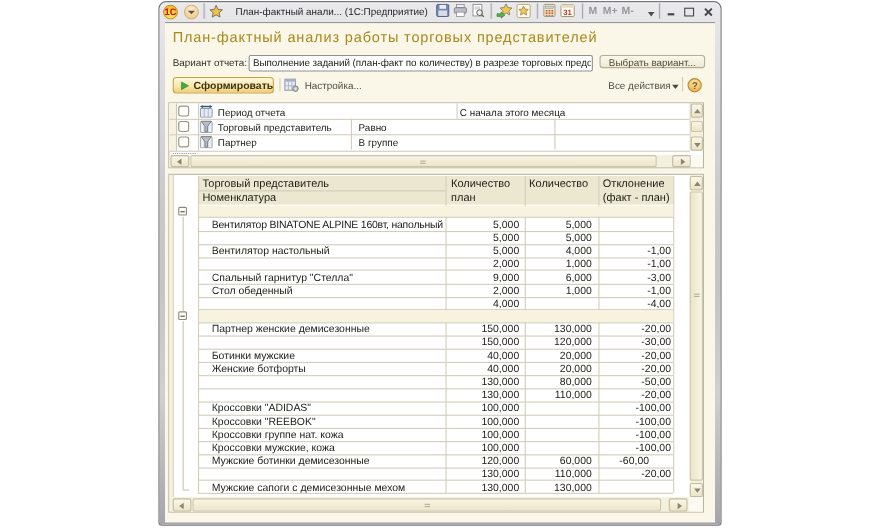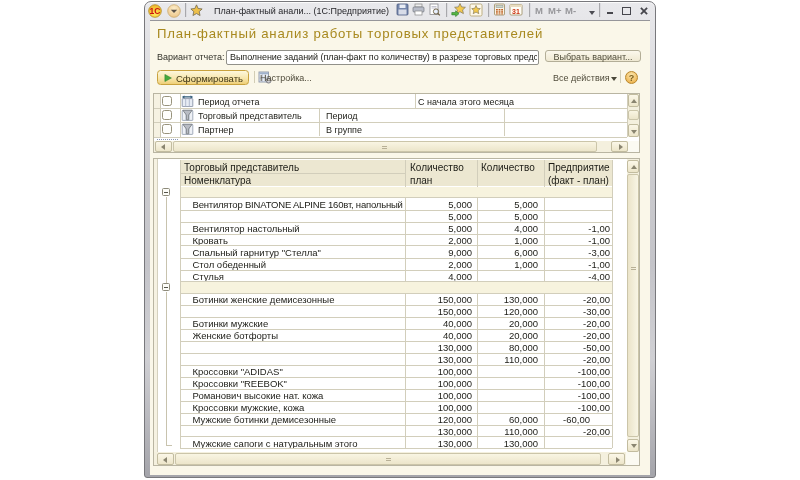--- a/index.html
+++ b/index.html
@@ -108,34 +108,34 @@
 <div class="a" style="left:157px;top:26px;font-size:13.2px;color:#a8891f;letter-spacing:0.78px;white-space:nowrap">План-фактный анализ работы торговых представителей</div>
 <div class="a t9" style="left:157px;top:52px;color:#32322a">Вариант отчета:</div>
 <div class="a" style="left:226px;top:49.5px;width:313px;height:15.5px;background:#fff;border:1px solid #91918a;border-radius:2px"></div>
 <div class="a t9" style="left:230px;top:52px;width:307px;overflow:hidden;letter-spacing:-0.07px">Выполнение заданий (план-факт по количеству) в разрезе торговых предст</div>
 <div class="a" style="left:545px;top:50px;width:96px;height:12px;background:linear-gradient(180deg,#fbf8ec,#efe9d2);border:1px solid #b3ae97;border-radius:3px"></div>
 <div class="a t9" style="left:545px;top:51.5px;width:96px;text-align:center;color:#514e3c">Выбрать вариант...</div>
 <div class="a" style="left:157px;top:70px;width:92px;height:14.5px;border-radius:3.5px;background:linear-gradient(180deg,#fdf7dc 0%,#f8e7ae 55%,#eecf78 100%);border:1px solid #c9a23e"></div>
 <svg class="a" style="left:164px;top:73.5px" width="8" height="8" viewBox="0 0 9 9">
     <path d="M1 0.5 L8.3 4.5 L1 8.5 Z" fill="#44aa3c" stroke="#2e7e2e" stroke-width="0.6"></path>
   </svg>
-<div class="a" style="left:176px;top:72.5px;font-size:9.5px;font-weight:normal;color:#3d3415;white-space:nowrap">Сформировать</div>
+<div class="a" style="left:176px;top:72.5px;font-size:9.5px;font-weight:bold;color:#3d3415;white-space:nowrap">Сформировать</div>
 <div class="a" style="left:254px;top:71px;width:1px;height:12px;background:#d2cdb5"></div>
 <svg class="a" style="left:258px;top:71px" width="14" height="13" viewBox="0 0 14 13">
 <rect x="1" y="1" width="9.5" height="10" fill="#e9edf4" stroke="#8a94a8" stroke-width="0.9"></rect>
 <rect x="1.4" y="1.4" width="8.7" height="1.8" fill="#9fb2cc"></rect>
 <g stroke="#aab4c6" stroke-width="0.8">
       <line x1="4.2" y1="3.2" x2="4.2" y2="11"></line>
       <line x1="7.3" y1="3.2" x2="7.3" y2="11"></line>
       <line x1="1" y1="7" x2="10.5" y2="7"></line>
     </g>
 <circle cx="10.6" cy="9.6" r="2.5" fill="#c2c2c6" stroke="#74747a" stroke-width="0.8"></circle>
 <circle cx="10.6" cy="9.6" r="0.9" fill="#eeeef2"></circle>
   </svg>
-<div class="a t9" style="left:260px;top:73px;color:#514d3c">Настройка...</div>
+<div class="a t9" style="left:277px;top:73px;color:#514d3c">Настройка...</div>
 <div class="a t9" style="left:553px;top:73px;color:#514d3c">Все действия</div>
 <div class="ar" style="left:611px;top:76.5px;border-left:3.5px solid transparent;border-right:3.5px solid transparent;border-top:4px solid #4a483a"></div>
 <div class="a" style="left:620px;top:70px;width:1px;height:13px;background:#d2cdb5"></div>
 <div class="a" style="left:625px;top:71px;width:13px;height:13px;border-radius:50%;background:radial-gradient(circle at 50% 30%,#fbe7ae,#eaa93c);border:1px solid #b9872c"></div>
 <div class="a" style="left:625px;top:72.5px;width:13px;text-align:center;font-size:9px;font-weight:bold;color:#7d6120">?</div>
 <div class="a box" style="left:153px;top:93px;width:487px;height:60px">
 <div class="a" style="left:0;top:0;width:473px;height:42.5px;background:#fff"></div>
 <div class="a" style="left:0;top:0;width:7px;height:42.5px;background:#f6f2e2;border-right:1px solid #ccc8b6"></div>
 <div class="a gl" style="left:0;top:14px;width:473px;height:1px"></div>
 <div class="a gl" style="left:0;top:28px;width:473px;height:1px"></div>
@@ -169,21 +169,21 @@
 <g stroke="#c2cad8" stroke-width="0.8">
         <line x1="4.7" y1="2" x2="4.7" y2="11"></line>
         <line x1="8.3" y1="2" x2="8.3" y2="11"></line>
       </g>
 <path d="M1.8 1.2 L11.2 1.2 L7.6 6 L7.6 10.8 L5.4 10.8 L5.4 6 Z" fill="#b8bcc4" stroke="#74787e" stroke-width="0.8"></path>
     </svg>
 <div class="a t9" style="left:44px;top:2.5px">Период отчета</div>
 <div class="a t9" style="left:44px;top:16.5px">Торговый представитель</div>
 <div class="a t9" style="left:44px;top:30.5px">Партнер</div>
 <div class="a t9" style="left:264px;top:2.5px">С начала этого месяца</div>
-<div class="a t9" style="left:172px;top:16.5px">Период</div>
+<div class="a t9" style="left:172px;top:16.5px">Равно</div>
 <div class="a t9" style="left:172px;top:30.5px">В группе</div>
 <div class="a" style="left:3px;top:43.5px;width:21px;height:2px;border-bottom:1.2px dotted #8896b8"></div>
 <div class="a sbk" style="left:474px;top:0;width:11px;height:43px"></div>
 <div class="a sbb" style="left:474px;top:0;width:11px;height:12.5px">
       <div class="ar" style="left:2px;top:4px;border-left:3.2px solid transparent;border-right:3.2px solid transparent;border-bottom:4px solid #8a8570"></div>
     </div>
 <div class="a sbt" style="left:474px;top:16px;width:11px;height:10px"></div>
 <div class="a sbb" style="left:474px;top:30px;width:11px;height:13px">
       <div class="ar" style="left:2px;top:4.5px;border-left:3.2px solid transparent;border-right:3.2px solid transparent;border-top:4px solid #8a8570"></div>
     </div>
@@ -200,21 +200,21 @@
 <div class="a" style="left:474px;top:46.5px;width:11px;height:11.5px;background:#fbfaf2"></div>
 </div>
 <div class="a box" style="left:153px;top:158px;width:487px;height:308px">
 <div class="a" style="left:0;top:0;width:3.5px;height:293px;background:#f6f2e2;border-right:1px solid #d5d1bf"></div>
 <div class="a hdr" style="left:26px;top:0.5px;width:432px;height:26.5px"></div>
 <div class="a t10" style="left:30px;top:3.0px">Торговый представитель</div>
 <div class="a t10" style="left:30px;top:16.0px">Номенклатура</div>
 <div class="a t10" style="left:256px;top:3.0px">Количество</div>
 <div class="a t10" style="left:256px;top:16.0px">план</div>
 <div class="a t10" style="left:327px;top:3.0px">Количество</div>
-<div class="a t10" style="left:394px;top:3.0px">Предприятие</div>
+<div class="a t10" style="left:394px;top:3.0px">Отклонение</div>
 <div class="a t10" style="left:394px;top:16.0px">(факт - план)</div>
 <div class="a gl" style="left:26px;top:13.5px;width:225px;height:1px"></div>
 <div class="a gl" style="left:26px;top:0.5px;width:1px;height:288.8px"></div>
 <div class="a gl" style="left:251px;top:0.5px;width:1px;height:288.8px"></div>
 <div class="a gl" style="left:323px;top:0.5px;width:1px;height:288.8px"></div>
 <div class="a gl" style="left:390px;top:0.5px;width:1px;height:288.8px"></div>
 <div class="a gl" style="left:458px;top:0.5px;width:1px;height:288.8px"></div>
 <div class="a" style="left:27px;top:28.0px;width:431px;height:10.100000000000001px;background:#f7f3de"></div>
 <div class="a" style="left:7.5px;top:28.5px;width:8.5px;height:8.5px;background:#fdfdf8;border:1px solid #8d8a7a;border-radius:1.5px"></div>
 <div class="a" style="left:9.5px;top:32.5px;width:4.5px;height:1px;background:#55544a"></div>
@@ -224,44 +224,42 @@
 <div class="a num" style="left:323px;top:39.65px;width:61px">5,000</div>
 <div class="a gl" style="left:26px;top:50.6px;width:432px;height:1px"></div>
 <div class="a num" style="left:251px;top:52.05px;width:67px">5,000</div>
 <div class="a num" style="left:323px;top:52.05px;width:61px">5,000</div>
 <div class="a gl" style="left:26px;top:62.9px;width:432px;height:1px"></div>
 <div class="a t95" style="left:38.5px;top:64.0px;width:211.5px;overflow:hidden">Вентилятор настольный</div>
 <div class="a num" style="left:251px;top:64.0px;width:67px">5,000</div>
 <div class="a num" style="left:323px;top:64.0px;width:61px">4,000</div>
 <div class="a num" style="left:390px;top:64.0px;width:66px">-1,00</div>
 <div class="a gl" style="left:26px;top:74.5px;width:432px;height:1px"></div>
-<div class="a t95" style="left:38.5px;top:75.64999999999999px;width:211.5px;overflow:hidden">Кровать</div>
 <div class="a num" style="left:251px;top:75.64999999999999px;width:67px">2,000</div>
 <div class="a num" style="left:323px;top:75.64999999999999px;width:61px">1,000</div>
 <div class="a num" style="left:390px;top:75.64999999999999px;width:66px">-1,00</div>
 <div class="a gl" style="left:26px;top:86.2px;width:432px;height:1px"></div>
 <div class="a t95" style="left:38.5px;top:87.89999999999999px;width:211.5px;overflow:hidden">Спальный гарнитур "Стелла"</div>
 <div class="a num" style="left:251px;top:87.89999999999999px;width:67px">9,000</div>
 <div class="a num" style="left:323px;top:87.89999999999999px;width:61px">6,000</div>
 <div class="a num" style="left:390px;top:87.89999999999999px;width:66px">-3,00</div>
 <div class="a gl" style="left:26px;top:99.0px;width:432px;height:1px"></div>
 <div class="a t95" style="left:38.5px;top:100.2px;width:211.5px;overflow:hidden">Стол обеденный</div>
 <div class="a num" style="left:251px;top:100.2px;width:67px">2,000</div>
 <div class="a num" style="left:323px;top:100.2px;width:61px">1,000</div>
 <div class="a num" style="left:390px;top:100.2px;width:66px">-1,00</div>
 <div class="a gl" style="left:26px;top:110.8px;width:432px;height:1px"></div>
-<div class="a t95" style="left:38.5px;top:111.89999999999999px;width:211.5px;overflow:hidden">Стулья</div>
 <div class="a num" style="left:251px;top:111.89999999999999px;width:67px">4,000</div>
 <div class="a num" style="left:390px;top:111.89999999999999px;width:66px">-4,00</div>
 <div class="a gl" style="left:26px;top:122.4px;width:432px;height:1px"></div>
 <div class="a" style="left:27px;top:123.4px;width:431px;height:11.0px;background:#f7f3de"></div>
 <div class="a" style="left:7.5px;top:123.9px;width:8.5px;height:8.5px;background:#fdfdf8;border:1px solid #8d8a7a;border-radius:1.5px"></div>
 <div class="a" style="left:9.5px;top:127.9px;width:4.5px;height:1px;background:#55544a"></div>
 <div class="a gl" style="left:26px;top:134.4px;width:432px;height:1px"></div>
-<div class="a t95" style="left:38.5px;top:135.45000000000002px;width:211.5px;overflow:hidden">Ботинки женские демисезонные</div>
+<div class="a t95" style="left:38.5px;top:135.45000000000002px;width:211.5px;overflow:hidden">Партнер женские демисезонные</div>
 <div class="a num" style="left:251px;top:135.45000000000002px;width:67px">150,000</div>
 <div class="a num" style="left:323px;top:135.45000000000002px;width:61px">130,000</div>
 <div class="a num" style="left:390px;top:135.45000000000002px;width:66px">-20,00</div>
 <div class="a gl" style="left:26px;top:145.9px;width:432px;height:1px"></div>
 <div class="a num" style="left:251px;top:147.20000000000002px;width:67px">150,000</div>
 <div class="a num" style="left:323px;top:147.20000000000002px;width:61px">120,000</div>
 <div class="a num" style="left:390px;top:147.20000000000002px;width:66px">-30,00</div>
 <div class="a gl" style="left:26px;top:157.9px;width:432px;height:1px"></div>
 <div class="a t95" style="left:38.5px;top:159.45000000000002px;width:211.5px;overflow:hidden">Ботинки мужские</div>
 <div class="a num" style="left:251px;top:159.45000000000002px;width:67px">40,000</div>
@@ -282,38 +280,38 @@
 <div class="a num" style="left:390px;top:195.45px;width:66px">-20,00</div>
 <div class="a gl" style="left:26px;top:206.2px;width:432px;height:1px"></div>
 <div class="a t95" style="left:38.5px;top:207.35000000000002px;width:211.5px;overflow:hidden">Кроссовки "ADIDAS"</div>
 <div class="a num" style="left:251px;top:207.35000000000002px;width:67px">100,000</div>
 <div class="a num" style="left:390px;top:207.35000000000002px;width:66px">-100,00</div>
 <div class="a gl" style="left:26px;top:217.9px;width:432px;height:1px"></div>
 <div class="a t95" style="left:38.5px;top:219.0px;width:211.5px;overflow:hidden">Кроссовки "REEBOK"</div>
 <div class="a num" style="left:251px;top:219.0px;width:67px">100,000</div>
 <div class="a num" style="left:390px;top:219.0px;width:66px">-100,00</div>
 <div class="a gl" style="left:26px;top:229.5px;width:432px;height:1px"></div>
-<div class="a t95" style="left:38.5px;top:230.85000000000002px;width:211.5px;overflow:hidden">Романович высокие нат. кожа</div>
+<div class="a t95" style="left:38.5px;top:230.85000000000002px;width:211.5px;overflow:hidden">Кроссовки группе нат. кожа</div>
 <div class="a num" style="left:251px;top:230.85000000000002px;width:67px">100,000</div>
 <div class="a num" style="left:390px;top:230.85000000000002px;width:66px">-100,00</div>
 <div class="a gl" style="left:26px;top:241.6px;width:432px;height:1px"></div>
 <div class="a t95" style="left:38.5px;top:242.85000000000002px;width:211.5px;overflow:hidden">Кроссовки мужские, кожа</div>
 <div class="a num" style="left:251px;top:242.85000000000002px;width:67px">100,000</div>
 <div class="a num" style="left:390px;top:242.85000000000002px;width:66px">-100,00</div>
 <div class="a gl" style="left:26px;top:253.5px;width:432px;height:1px"></div>
 <div class="a t95" style="left:38.5px;top:254.95000000000002px;width:211.5px;overflow:hidden">Мужские ботинки демисезонные</div>
 <div class="a num" style="left:251px;top:254.95000000000002px;width:67px">120,000</div>
 <div class="a num" style="left:323px;top:254.95000000000002px;width:61px">60,000</div>
 <div class="a num" style="left:370px;top:254.95000000000002px;width:66px">-60,00</div>
 <div class="a gl" style="left:26px;top:265.8px;width:432px;height:1px"></div>
 <div class="a num" style="left:251px;top:266.90000000000003px;width:67px">130,000</div>
 <div class="a num" style="left:323px;top:266.90000000000003px;width:61px">110,000</div>
 <div class="a num" style="left:390px;top:266.90000000000003px;width:66px">-20,00</div>
 <div class="a gl" style="left:26px;top:277.4px;width:432px;height:1px"></div>
-<div class="a t95" style="left:38.5px;top:278.65000000000003px;width:211.5px;overflow:hidden">Мужские сапоги с натуральным этого</div>
+<div class="a t95" style="left:38.5px;top:278.65000000000003px;width:211.5px;overflow:hidden">Мужские сапоги с демисезонные мехом</div>
 <div class="a num" style="left:251px;top:278.65000000000003px;width:67px">130,000</div>
 <div class="a num" style="left:323px;top:278.65000000000003px;width:61px">130,000</div>
 <div class="a gl" style="left:26px;top:289.3px;width:432px;height:1px"></div>
 <div class="a" style="left:11.5px;top:37.5px;width:1px;height:86.5px;background:#c8c3ae"></div>
 <div class="a" style="left:11.5px;top:133px;width:1px;height:152.5px;background:#c8c3ae"></div>
 <div class="a" style="left:11.5px;top:285.5px;width:6px;height:1px;background:#c8c3ae"></div>
 <div class="a sbk" style="left:473px;top:0;width:12px;height:293px"></div>
 <div class="a sbb" style="left:473px;top:0.5px;width:12px;height:13.5px">
       <div class="ar" style="left:3px;top:4.5px;border-left:3.5px solid transparent;border-right:3.5px solid transparent;border-bottom:4.5px solid #8a8570"></div>
     </div>

